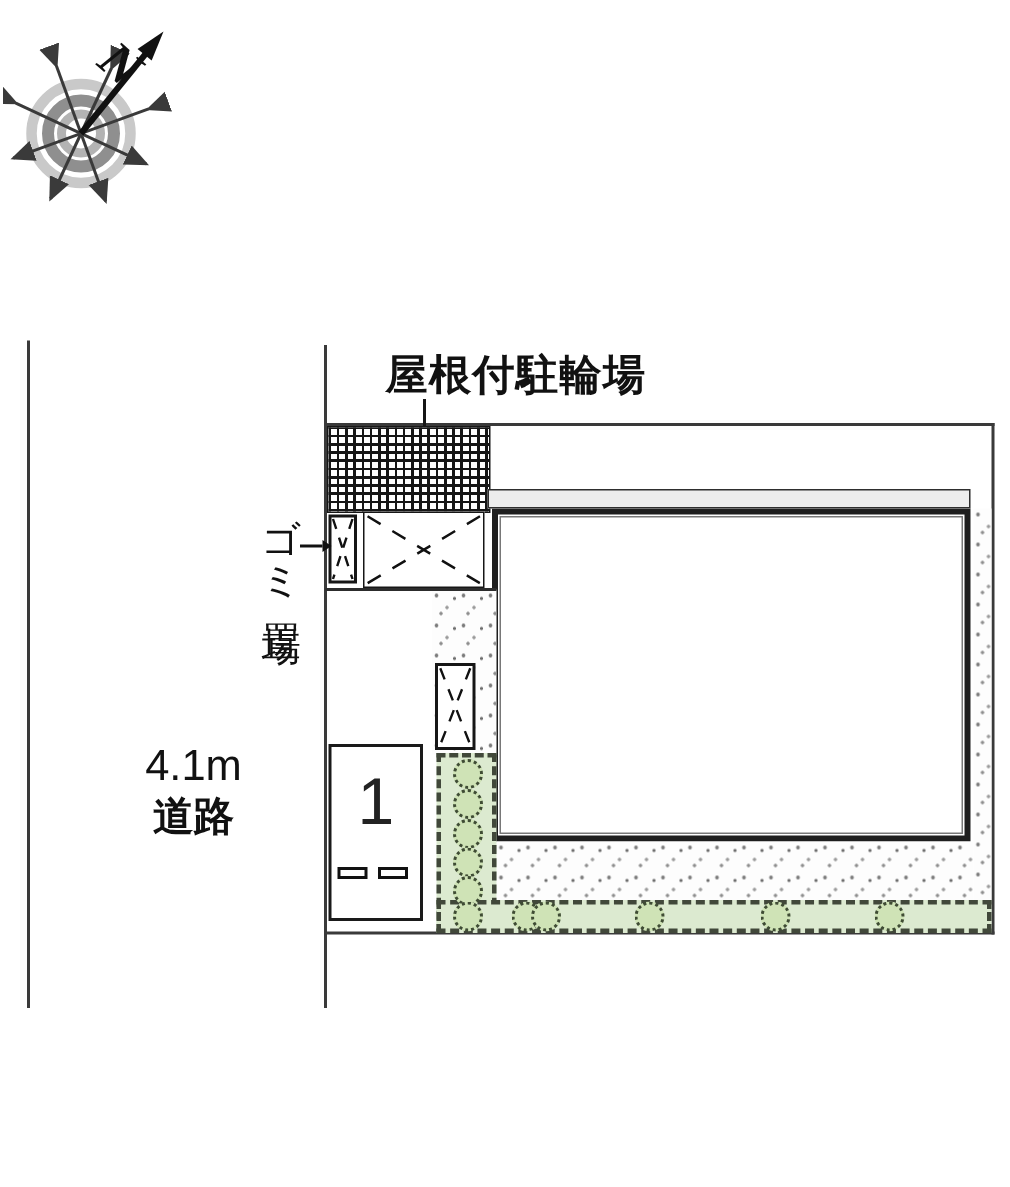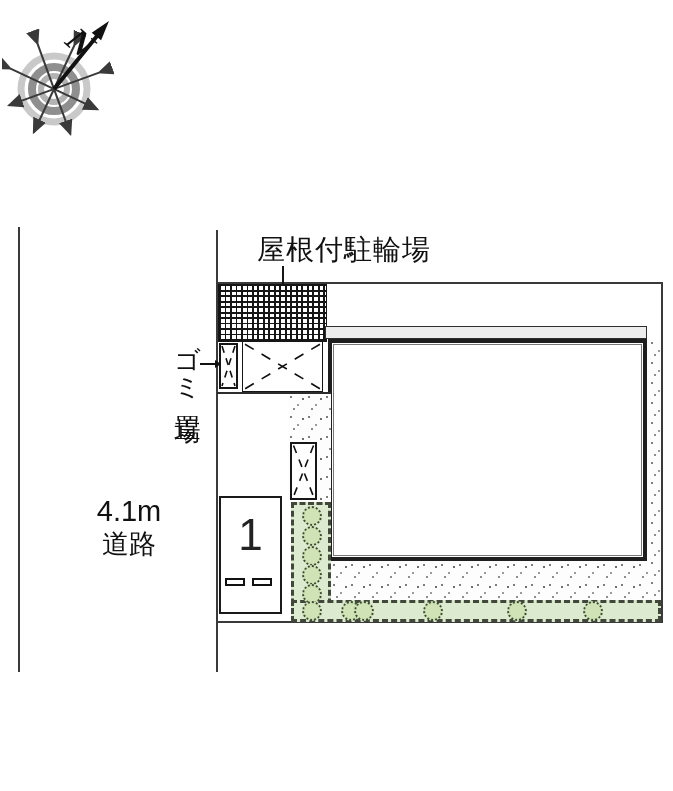--- a/index.html
+++ b/index.html
@@ -58,21 +58,21 @@
   .stopper{
     position:absolute;width:20px;height:8px;background:#fff;border:2px solid #111;box-sizing:border-box;
   }
   .label-bicycle{position:absolute;font-size:28px;letter-spacing:1px;white-space:nowrap;}
   .label-garbage{
     position:absolute;font-size:26px;line-height:32px;
     writing-mode:vertical-rl;text-orientation:upright;letter-spacing:4px;
   }
   .label-road{position:absolute;text-align:center;width:90px;}
   .label-road .w{font-size:29px;line-height:33px;}
-  .label-road .n{font-size:27px;line-height:33px;}
+  .label-road .n{font-size:27px;line-height:33px;font-weight:bold;}
 </style>
 </head>
 <body>
 
 <div class="canvas">
 
   <svg class="abs" style="left:2px;top:4px;" width="125" height="135" viewBox="0 0 125 135">
     <defs>
       <marker id="ah" markerWidth="9" markerHeight="8" refX="7" refY="3.5" orient="auto">
         <path d="M0,0 L8,3.5 L0,7 z" fill="#3a3a3a"></path>
@@ -93,21 +93,21 @@
     </g>
     <text transform="translate(71,47) rotate(41)" font-size="34" font-family="'Liberation Serif','DejaVu Serif',serif" font-weight="bold" font-style="italic" fill="#111" text-anchor="middle">N</text>
   </svg>
 
   <div class="vline" style="left:18px;top:227px;height:445px;"></div>
   <div class="vline" style="left:216px;top:230px;height:442px;"></div>
   <div class="hline" style="left:217px;top:282px;width:446px;"></div>
   <div class="vline" style="left:661px;top:282px;height:341px;"></div>
   <div class="hline" style="left:217px;top:621px;width:446px;"></div>
 
-  <div class="label-bicycle" style="left:257px;top:231px;">屋根付駐輪場</div>
+  <div class="label-bicycle" style="left:257px;top:231px;font-weight:bold;">屋根付駐輪場</div>
   <div class="vline" style="left:282px;top:266px;height:38px;width:1.5px;background:#161616;"></div>
 
   <div class="hatch" style="left:218px;top:284px;width:107px;height:56px;"></div>
 
   <div class="eave" style="left:325px;top:326px;width:322px;height:13px;"></div>
   <div class="building" style="left:328px;top:339px;width:319px;height:222px;">
     <div class="inner"></div>
   </div>
 
   <div class="stipple" style="left:649px;top:339px;width:12px;height:262px;"></div>

